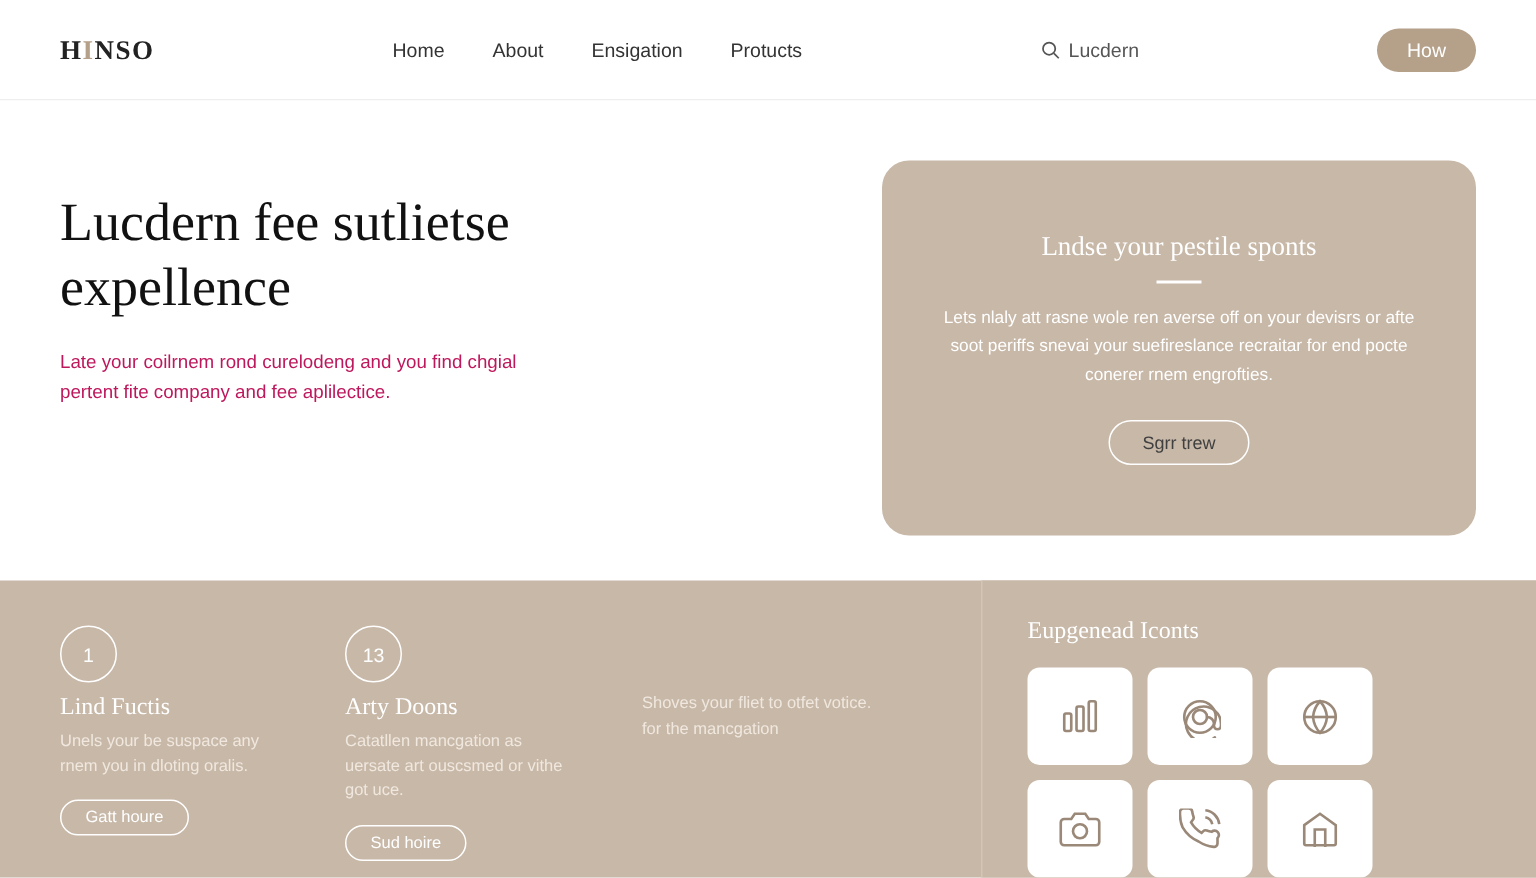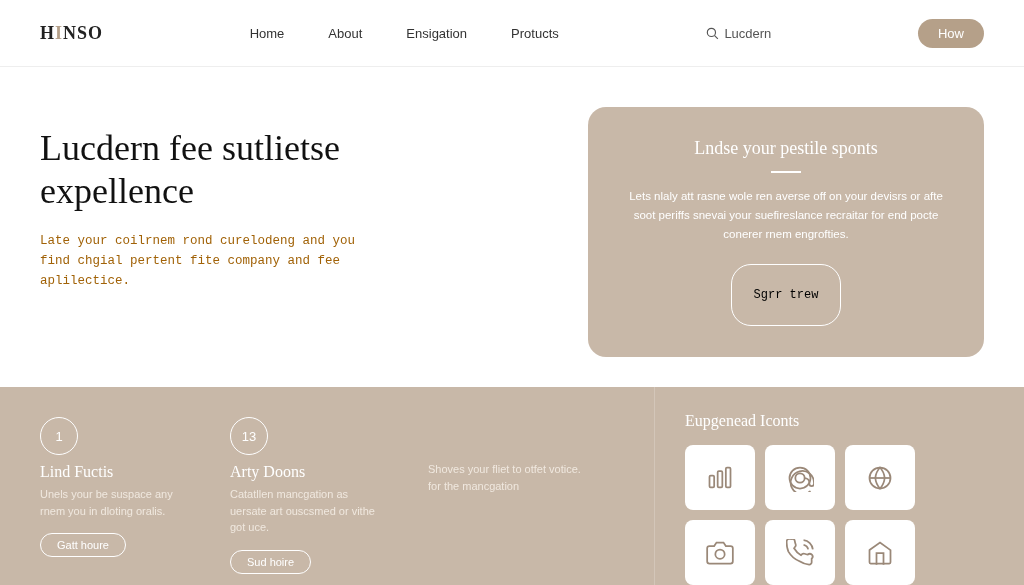--- a/index.html
+++ b/index.html
@@ -5,49 +5,49 @@
     * { margin: 0; padding: 0; box-sizing: border-box; }
     body { font-family: Georgia, 'Times New Roman', serif; width: 1024px; height: 585px; overflow: hidden; background: #fff; }
 
     
     nav {
       display: flex; align-items: center; justify-content: space-between;
       padding: 0 40px; height: 67px; background: #fff; border-bottom: 1px solid #eee;
     }
     .nav-logo { font-size: 18px; font-weight: 700; letter-spacing: 1px; color: #222; }
     .nav-logo span { color: #b5a089; }
-    .nav-links { display: flex; gap: 44px; }
+    .nav-links { display: flex; gap: 32px; }
     .nav-links a { font-size: 13px; color: #333; text-decoration: none; font-family: Arial, sans-serif; }
     .nav-search { display: flex; align-items: center; gap: 5px; font-size: 13px; color: #555; font-family: Arial, sans-serif; }
     .nav-search .search-icon-svg { width: 14px; height: 14px; stroke: #555; fill: none; }
     .nav-btn {
       background: #b5a089; color: #fff; border: none; border-radius: 20px;
       padding: 7px 20px; font-size: 13px; cursor: pointer; font-family: Arial, sans-serif;
     }
 
     
     .hero {
       display: flex; align-items: flex-start; justify-content: space-between;
       padding: 40px 40px 30px 40px; background: #fff; min-height: 270px;
     }
     .hero-left { max-width: 380px; padding-top: 20px; }
     .hero-title { font-size: 36px; font-weight: 400; line-height: 1.2; color: #111; margin-bottom: 18px; font-family: Georgia, serif; }
-    .hero-subtitle { font-size: 12.5px; color: #a16207; line-height: 1.6; font-family: Liberation Mono, monospace; max-width: 320px; }
+    .hero-subtitle { font-size: 12.5px; color: #be185d; line-height: 1.6; font-family: Liberation Sans, sans-serif; max-width: 320px; }
 
     .hero-card {
       width: 396px; min-height: 250px; background: #c8b8a8; border-radius: 18px;
       display: flex; flex-direction: column; align-items: center; justify-content: center;
       padding: 30px 40px; text-align: center; flex-shrink: 0;
     }
     .hero-card-title { font-size: 18px; color: #fff; margin-bottom: 12px; font-family: Georgia, serif; }
     .hero-card-divider { width: 30px; height: 2px; background: #fff; margin: 0 auto 14px; }
     .hero-card-text { font-size: 11.5px; color: #fff; line-height: 1.65; font-family: Arial, sans-serif; margin-bottom: 20px; }
     .hero-card-btn {
-      border: 1.5px solid #fff; color: #000000; background: transparent;
-      border-radius: 20px; padding: 23px 22px; font-size: 12px; cursor: pointer; font-family: Liberation Mono, monospace;
+      border: 1.5px solid #fff; color: #404040; background: transparent;
+      border-radius: 20px; padding: 7px 22px; font-size: 12px; cursor: pointer; font-family: Liberation Sans, sans-serif;
     }
 
     
     .bottom { display: flex; background: #c8b8a8; min-height: 260px; }
     .bottom-left { flex: 1; padding: 30px 40px; }
     .bottom-right { width: 370px; background: #c8b8a8; padding: 25px 30px; border-left: 1px solid rgba(255,255,255,0.2); }
 
     
     .stats { display: flex; gap: 40px; margin-bottom: 20px; }
     .stat { display: flex; flex-direction: column; align-items: flex-start; }

